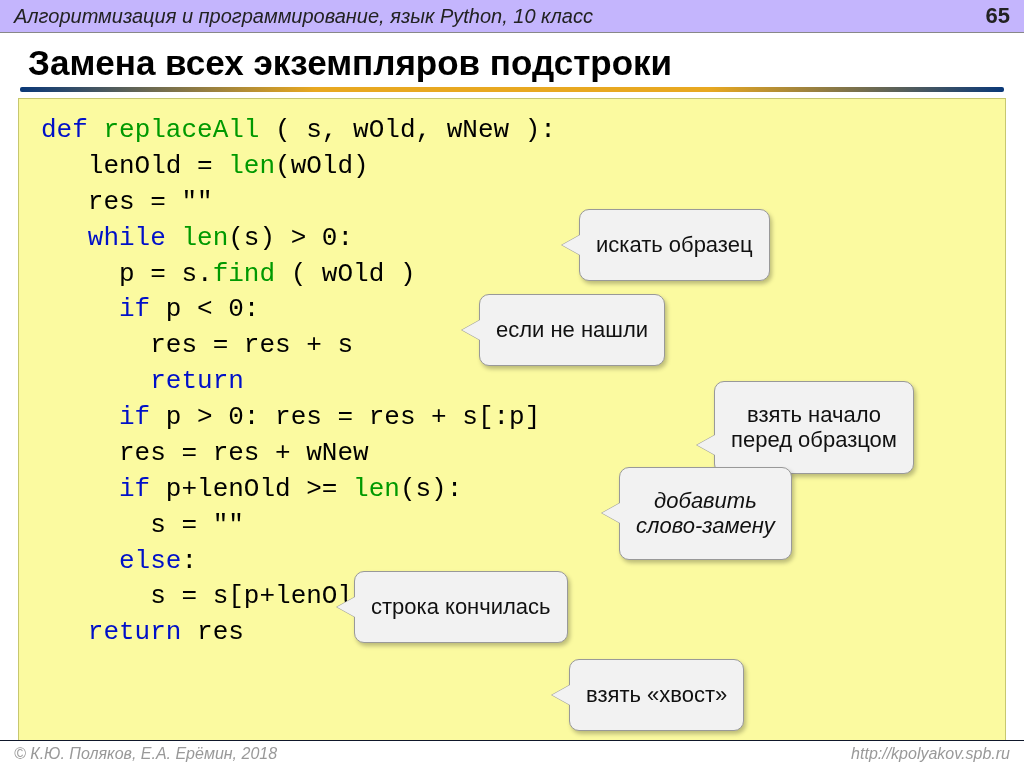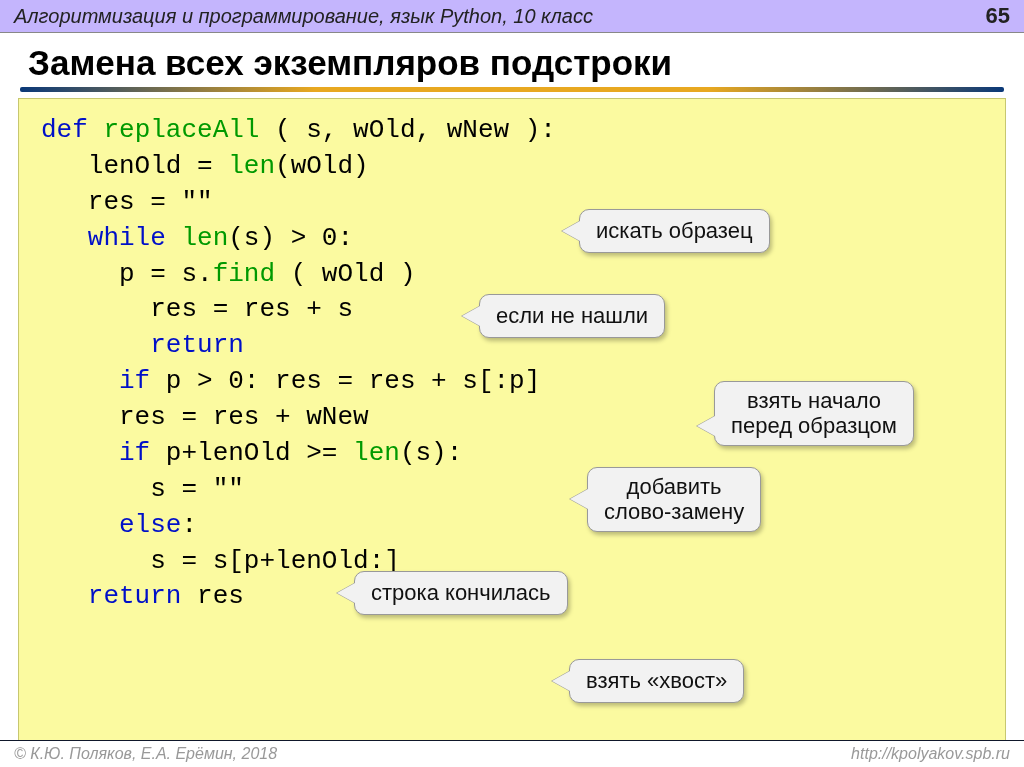--- a/index.html
+++ b/index.html
@@ -53,21 +53,21 @@
   .codeline { white-space: pre; }
   .callout {
     position: absolute;
     background: #f2f2f2;
     border: 1px solid #999;
     border-radius: 10px;
     box-shadow: 2px 3px 4px rgba(0,0,0,0.25);
     font-family: Arial, sans-serif;
     font-size: 22px;
     color: #111;
-    padding: 6px 16px;
+    padding: 20px 16px;
     text-align: center;
     white-space: nowrap;
   }
   .callout::before {
     content: "";
     position: absolute;
     width: 0; height: 0;
   }
   
   .tail-left::before {
@@ -111,35 +111,36 @@
 
 <div class="title">Замена всех экземпляров подстроки</div>
 <div class="title-underline"></div>
 
 <div class="code-block">
 <div class="codeline"><span class="kw">def </span><span class="fn">replaceAll</span><span> ( s, wOld, wNew ):</span></div>
 <div class="codeline"><span>   lenOld = </span><span class="fn">len</span><span>(wOld)</span></div>
 <div class="codeline"><span>   res = ""</span></div>
 <div class="codeline"><span>   </span><span class="kw">while</span><span> </span><span class="fn">len</span><span>(s) &gt; 0:</span></div>
 <div class="codeline"><span>     p = s.</span><span class="fn2">find</span><span> ( wOld )</span></div>
+<div class="codeline"><span>     </span><span class="kw">if</span><span> p &lt; 0:</span></div>
 <div class="codeline"><span>       res = res + s</span></div>
 <div class="codeline"><span>       </span><span class="kw">return</span></div>
 <div class="codeline"><span>     </span><span class="kw">if</span><span> p &gt; 0: res = res + s[:p]</span></div>
 <div class="codeline"><span>     res = res + wNew</span></div>
 <div class="codeline"><span>     </span><span class="kw">if</span><span> p+lenOld &gt;= </span><span class="fn">len</span><span>(s):</span></div>
 <div class="codeline"><span>       s = ""</span></div>
 <div class="codeline"><span>     </span><span class="kw">else</span><span>:</span></div>
 <div class="codeline"><span>       s = s[p+lenOld:]</span></div>
 <div class="codeline"><span>   </span><span class="kw">return</span><span> res</span></div>
 
   <div class="callout tail-left" style="top:110px; left:560px;">искать образец</div>
   <div class="callout tail-left" style="top:195px; left:460px;">если не нашли</div>
   <div class="callout tail-left-low" style="top:282px; left:695px; white-space:normal; line-height:1.15;"><span style="white-space:pre-line;">взять начало
 перед образцом</span></div>
-  <div class="callout tail-left" style="top:368px; left:568px; white-space:normal; line-height:1.15;"><span style="white-space:pre-line;">добавить
+  <div class="callout tail-left" style="top:368px; left:600px; white-space:normal; line-height:1.15;font-style:italic;"><span style="white-space:pre-line;">добавить
 слово-замену</span></div>
   <div class="callout tail-left" style="top:560px; left:550px;">взять «хвост»</div>
   <div class="callout tail-left" style="top:472px; left:335px;">строка кончилась</div>
 </div>
 
 <div class="footer">
   <span>© К.Ю. Поляков, Е.А. Ерёмин, 2018</span>
   <span>http://kpolyakov.spb.ru</span>
 </div>
 

